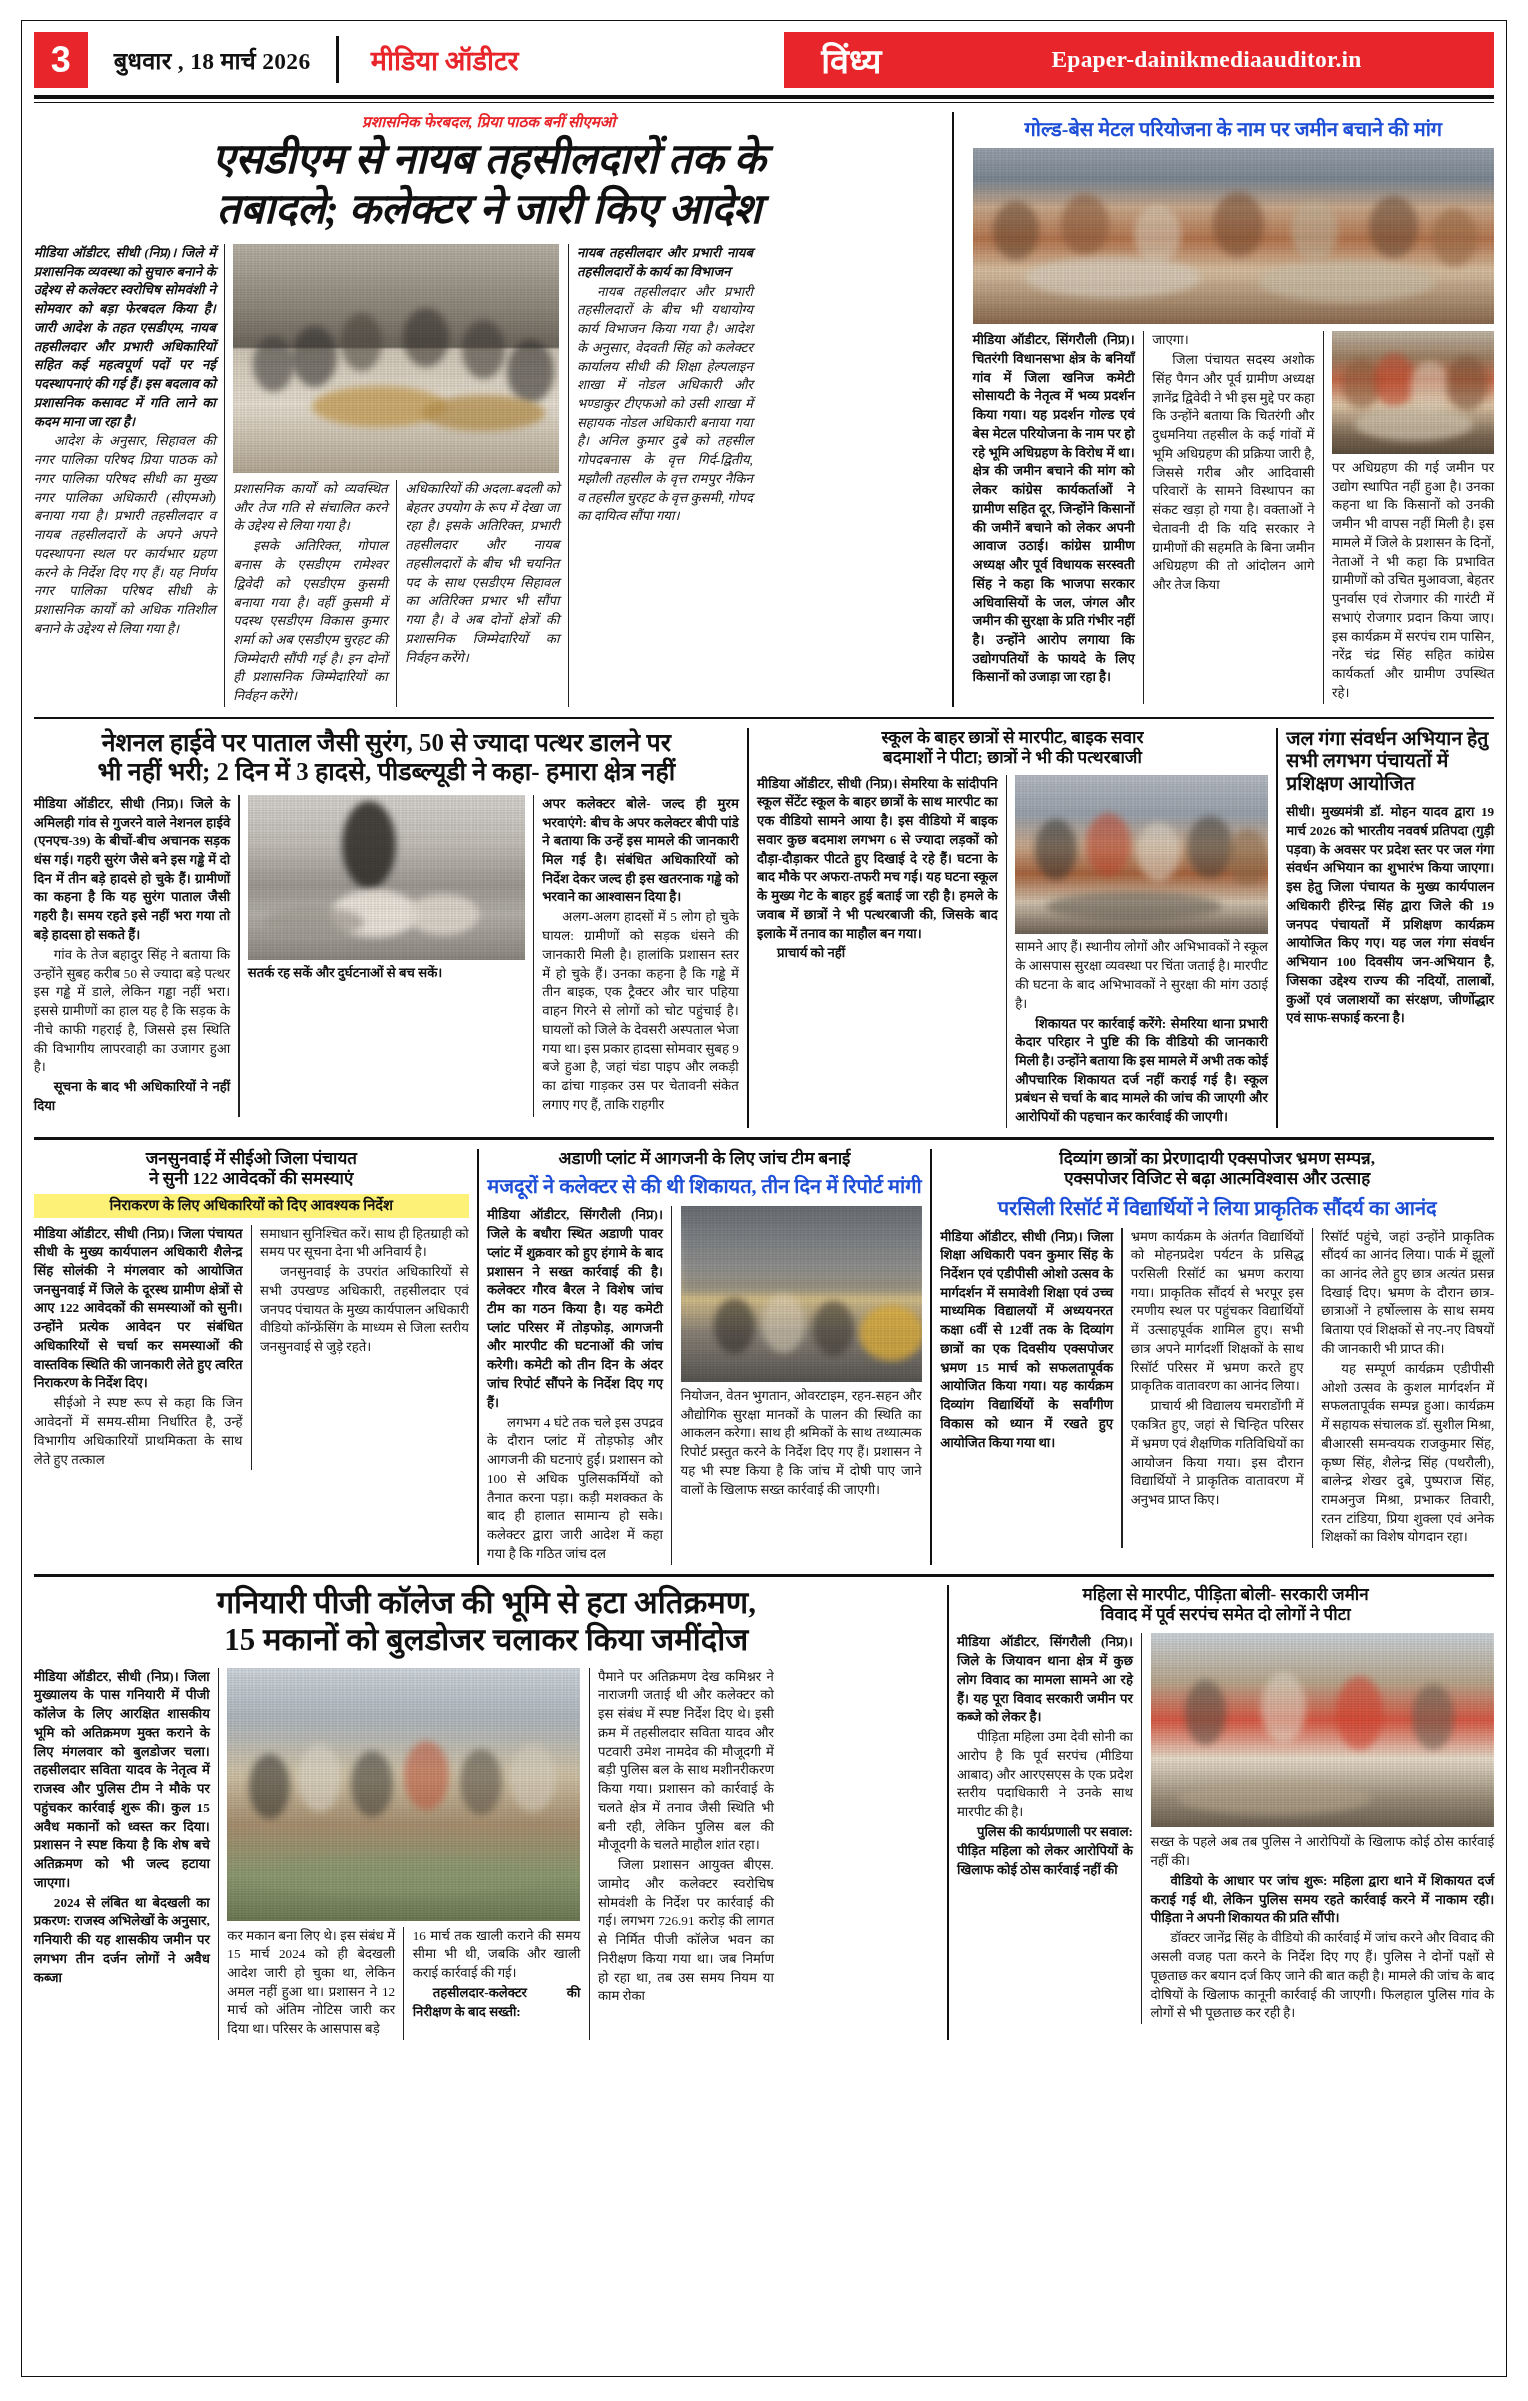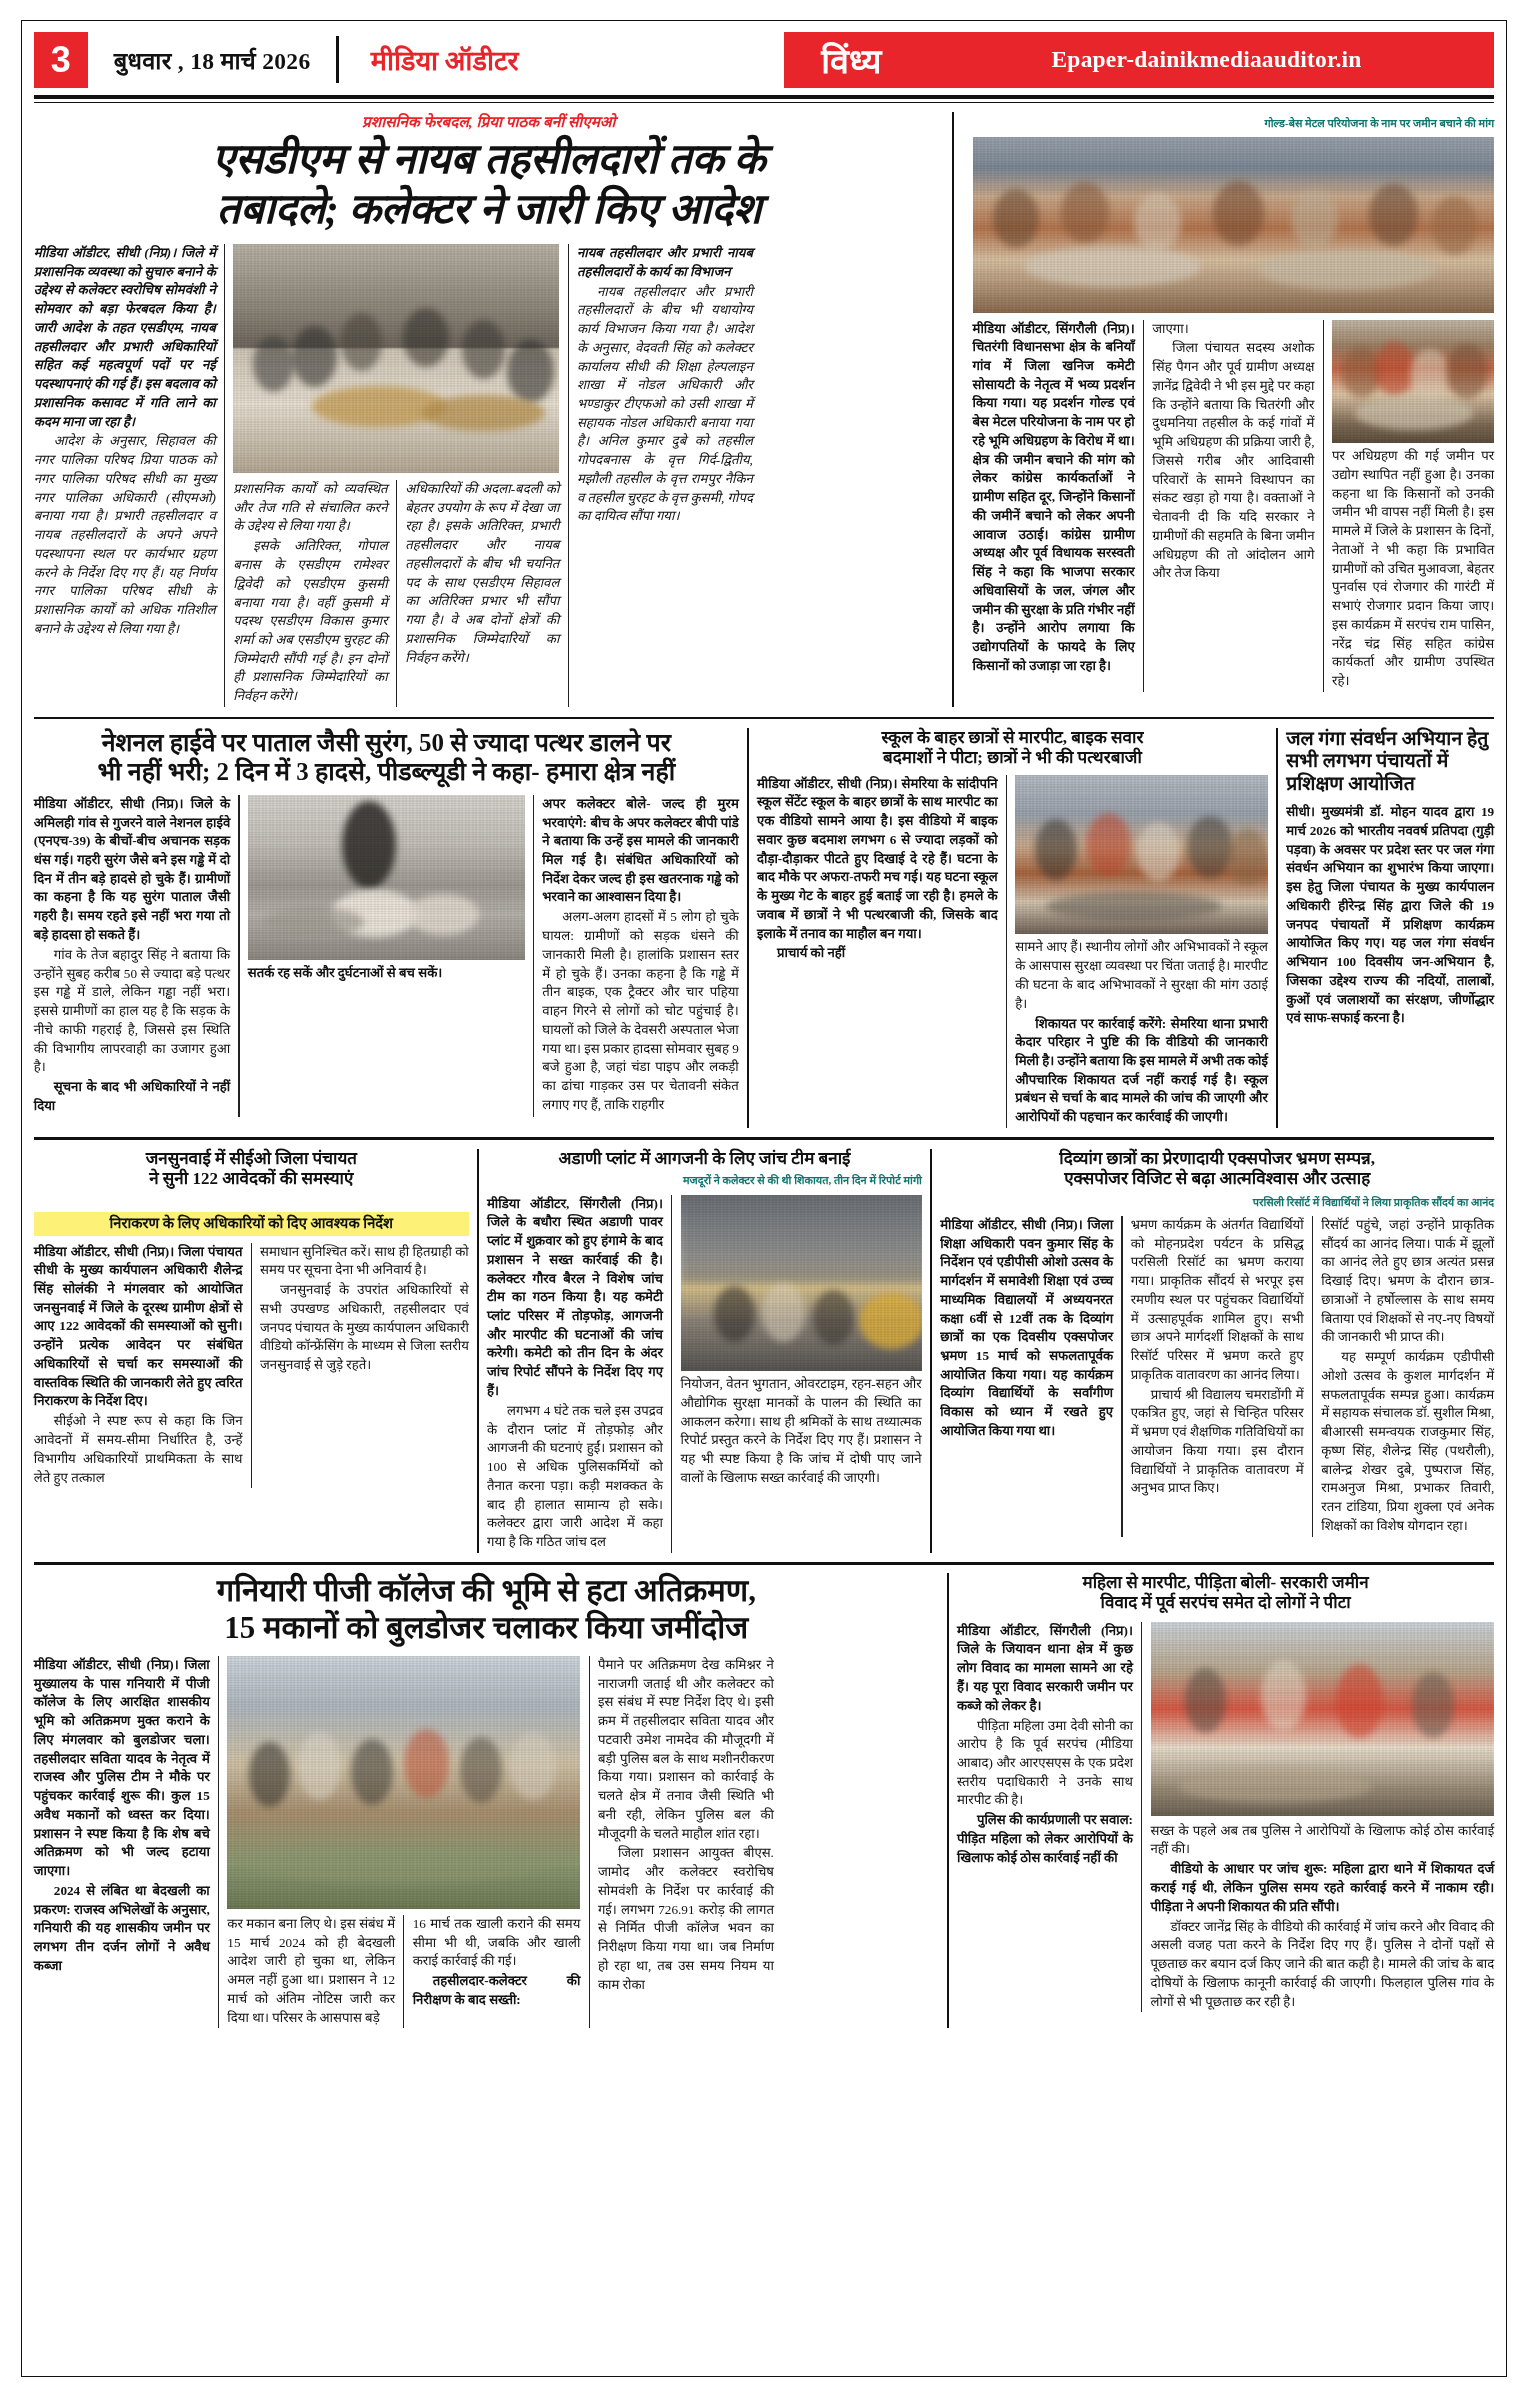--- a/index.html
+++ b/index.html
@@ -95,22 +95,22 @@
   .hl-xl  { font-size: 31px; }
   .hl-lg  { font-size: 25px; }
   .hl-md  { font-size: 17px; }
   .hl-sm  { font-size: 19.4px; }
   .subhead-hl {
     background: #fdf178; color: #111; font-weight: bold;
     font-size: 14.7px; text-align: center; padding: 2.4px 3.5px;
     line-height: 1.3; display: block;
   }
   .subhead-red {
-    color: #0f766e; font-weight: bold; font-size: 11px;
-    text-align: right; line-height: 1.3;
+    color: #1d4ed8; font-weight: bold; font-size: 20px;
+    text-align: center; line-height: 1.3;
   }
 
   .body-col {
     font-size: 13.2px; line-height: 1.42; text-align: justify;
     color: #111; hyphens: none;
   }
   .body-col p { margin-bottom: 1.2px; text-indent: 20px; }
   .body-col p.noind { text-indent: 0; }
   .lead-src { font-weight: bold; }
   .inline-sub { font-weight: bold; }
@@ -375,21 +375,21 @@
       </div>
     </div>
   </div>
 
   <div class="rule-med"></div>
 
   <div class="row3">
 
     <div style="width:435px">
       <div class="headline hl-md">जनसुनवाई में सीईओ जिला पंचायत</div>
-      <div class="headline hl-md" style="margin-bottom:23px">ने सुनी 122 आवेदकों की समस्याएं</div>
+      <div class="headline hl-md" style="margin-bottom:5px">ने सुनी 122 आवेदकों की समस्याएं</div>
       <div class="subhead-hl" style="margin-bottom:7px">निराकरण के लिए अधिकारियों को दिए आवश्यक निर्देश</div>
 
       <div class="cols">
         <div style="width:209px" class="body-col">
           <p class="noind"><span class="lead-src">मीडिया ऑडीटर, सीधी (निप्र)। जिला पंचायत सीधी के मुख्य कार्यपालन अधिकारी शैलेन्द्र सिंह सोलंकी ने मंगलवार को आयोजित जनसुनवाई में जिले के दूरस्थ ग्रामीण क्षेत्रों से आए 122 आवेदकों की समस्याओं को सुनी। उन्होंने प्रत्येक आवेदन पर संबंधित अधिकारियों से चर्चा कर समस्याओं की वास्तविक स्थिति की जानकारी लेते हुए त्वरित निराकरण के निर्देश दिए।</span></p>
           <p>सीईओ ने स्पष्ट रूप से कहा कि जिन आवेदनों में समय-सीमा निर्धारित है, उन्हें विभागीय अधिकारियों प्राथमिकता के साथ लेते हुए तत्काल</p>
         </div>
         <div class="vline"></div>
         <div style="width:209px" class="body-col">
           <p class="noind">समाधान सुनिश्चित करें। साथ ही हितग्राही को समय पर सूचना देना भी अनिवार्य है।</p>

